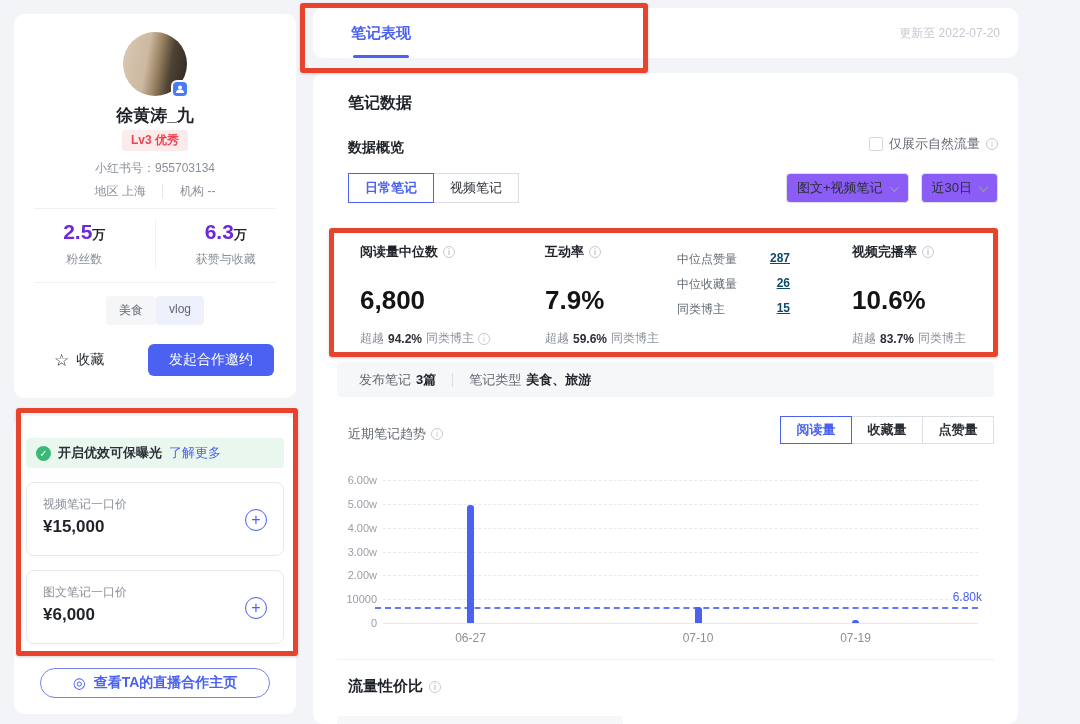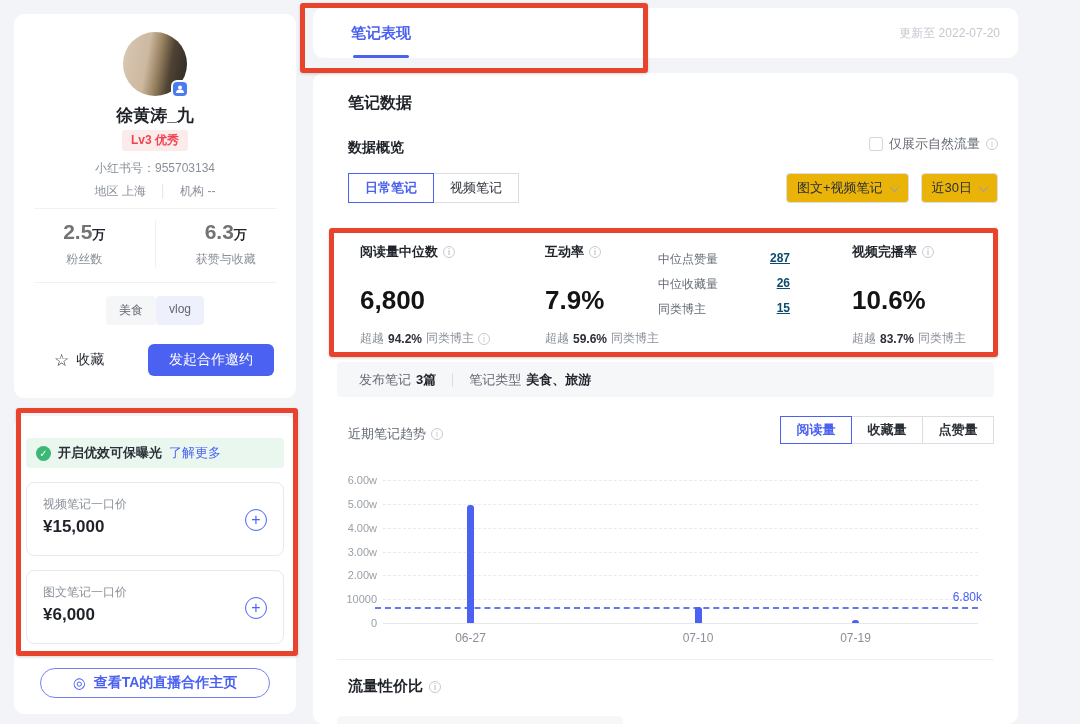--- a/index.html
+++ b/index.html
@@ -19,21 +19,21 @@
   .level-row { position:absolute; top:116px; width:100%; text-align:center; }
   .level-badge { display:inline-block; background:#fcebeb; color:#f04352; font-size:12px; font-weight:bold;
     padding:2px 9px; border-radius:3px; }
   .account-row { position:absolute; top:146px; width:100%; text-align:center; font-size:12px; color:#8a9099; }
   .region-row { position:absolute; top:169px; width:100%; text-align:center; font-size:12px; color:#8a9099; }
   .region-row .vsep { display:inline-block; margin:0 10px; color:#e0e2e8; }
   .hline { position:absolute; left:20px; right:20px; height:1px; background:#f0f1f4; }
   .stats-row { position:absolute; left:0; top:206px; width:100%; display:flex; }
   .stat-col { flex:1; text-align:center; }
   .stat-col + .stat-col { border-left:1px solid #f0f1f4; }
-  .stat-num { font-size:21px; font-weight:bold; color:#737373; }
+  .stat-num { font-size:21px; font-weight:bold; color:#6d28d9; }
   .stat-unit { font-size:13px; font-weight:bold; color:#1f2329; }
   .stat-label { margin-top:7px; font-size:12px; color:#8a9099; }
   .tags-row { position:absolute; top:282px; width:100%; display:flex; justify-content:center; }
   .tag { font-size:12px; padding:6px 13px; border-radius:4px; }
   .tag-0 { background:#f5f6f8; color:#646a73; }
   .tag-1 { background:#eef1fb; color:#5f6672; }
   .action-row { position:absolute; left:0; top:330px; width:100%; height:32px; }
   .fav-group { position:absolute; left:40px; top:0; height:32px; display:flex; align-items:center; gap:7px;
     font-size:14px; color:#1f2329; cursor:pointer; }
   .star-glyph { font-size:17px; color:#2b2f36; }
@@ -74,33 +74,33 @@
   .checkbox { width:14px; height:14px; border:1px solid #d4d7dd; border-radius:2px; background:#fff; }
   .natural-label { font-size:13px; color:#646a73; }
   .info-icon { display:inline-flex; width:12px; height:12px; border:1px solid #c6cad2; border-radius:50%;
     color:#c6cad2; font-size:9px; align-items:center; justify-content:center; font-style:normal; }
   .type-tabs { position:absolute; left:35px; top:100px; display:flex; }
   .type-tab { height:30px; padding:0 16px; line-height:28px; font-size:13px; border:1px solid #dcdee3;
     background:#fff; color:#2b2f36; cursor:pointer; }
   .type-tab.active { border-color:#4a61f2; color:#4a61f2; font-weight:bold; z-index:2; }
   .type-tab + .type-tab { margin-left:-1px; }
   .filters { position:absolute; right:20px; top:100px; display:flex; gap:12px; }
-  .dropdown { height:30px; border:1px solid #dcdee3; border-radius:4px; background:#eab308; display:flex;
+  .dropdown { height:30px; border:1px solid #dcdee3; border-radius:4px; background:#8b5cf6; display:flex;
     align-items:center; gap:8px; padding:0 10px; font-size:13px; color:#2b2f36; cursor:pointer; }
   .chevron { width:7px; height:7px; border-right:1.5px solid #9aa0a8; border-bottom:1.5px solid #9aa0a8;
     transform:rotate(45deg) translate(-1px,-1px); }
 
   .metric { position:absolute; top:170px; }
   .metric-label { font-size:13px; font-weight:bold; color:#1f2329; display:flex; align-items:center; gap:5px; }
   .metric-value { margin-top:24px; font-size:26px; font-weight:bold; color:#141414; }
   .metric-compare { margin-top:14px; font-size:12px; color:#8a9099; display:flex; align-items:center; gap:4px; }
   .metric-compare b { color:#2b2f36; }
   .m1 { left:47px; } .m2 { left:232px; } .m4 { left:539px; }
   .medians { position:absolute; left:345px; top:178px; width:132px; }
-  .median-row { display:flex; justify-content:space-between; height:25px; font-size:12px; }
+  .median-row { display:flex; justify-content:space-between; height:25px; font-size:12px;margin-left:19px; }
   .median-row .ml { color:#646a73; }
   .median-row .mv { color:#0c4a6e; font-weight:bold;text-decoration:underline; }
 
   .publish-bar { position:absolute; left:24px; top:289px; width:657px; height:35px; background:#f6f7f9; border-radius:4px;
     display:flex; align-items:center; padding-left:22px; font-size:13px; color:#646a73; }
   .publish-bar b { color:#1f2329; margin-left:5px; }
   .publish-bar .vsep { width:1px; height:14px; background:#dcdee3; margin:0 16px; }
 
   .trend-title { position:absolute; left:35px; top:352px; font-size:13px; color:#646a73; display:flex; align-items:center; gap:5px; }
   .trend-tabs { position:absolute; right:24px; top:343px; display:flex; }

